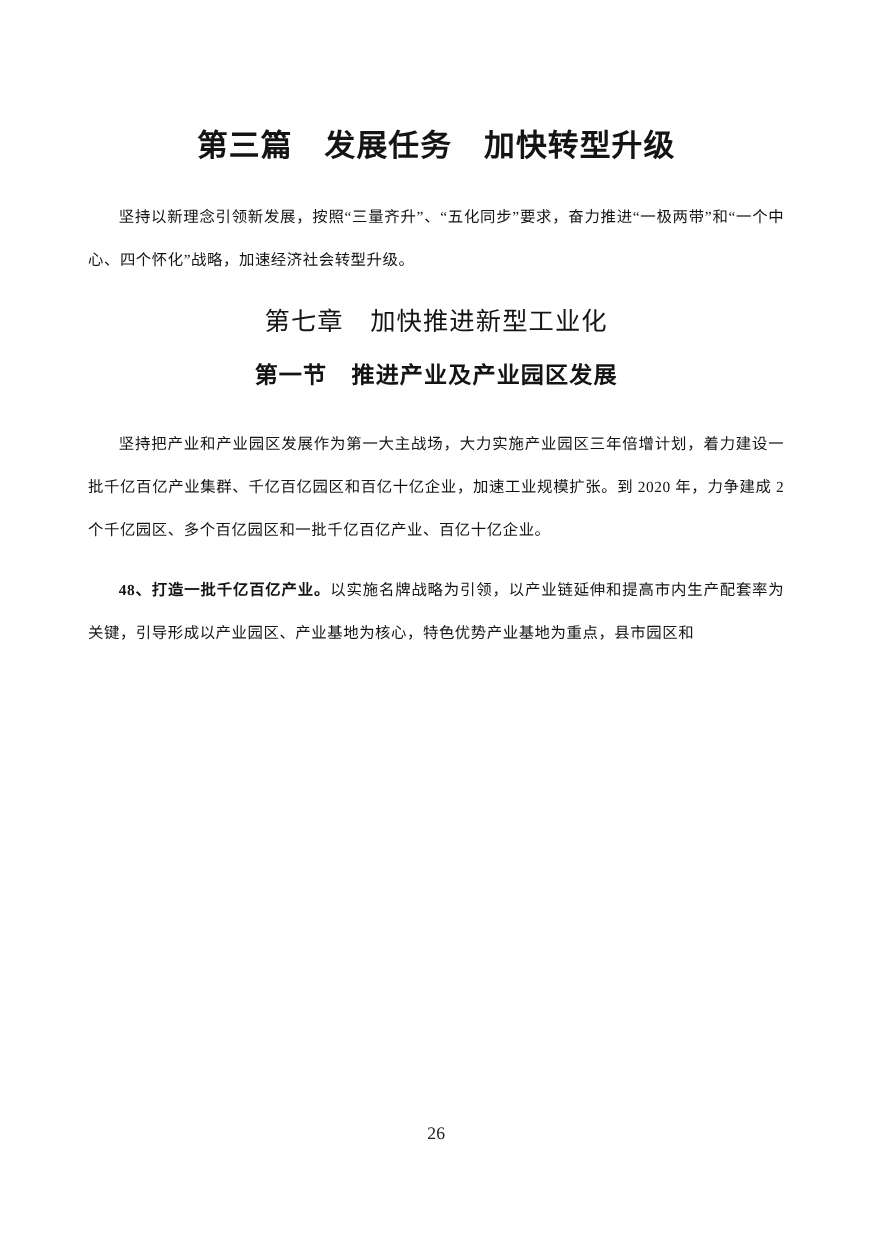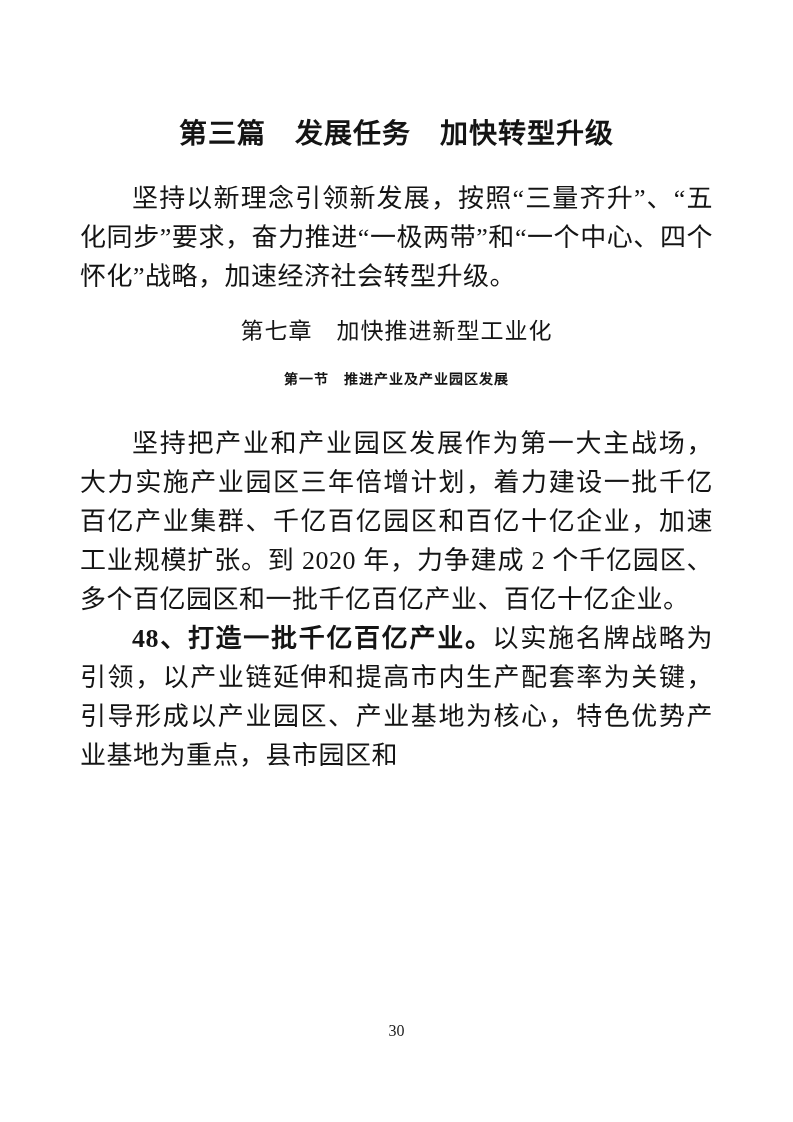--- a/index.html
+++ b/index.html
@@ -21,22 +21,22 @@
     margin: 0;
     padding-top: 116px;
     text-align: center;
     font-size: 28px;
     font-weight: bold;
     letter-spacing: 1px;
     line-height: 36px;
   }
   .para {
     width: 633px;
-    margin: 0 auto;
-    font-size: 26px;
+    margin: 16px auto;
+    font-size: 14px;
     line-height: 39px;
     letter-spacing: 0.5px;
     text-align: justify;
     text-justify: inter-ideograph;
     text-indent: 2em;
   }
   .intro {
     margin-top: 27px;
   }
   .chapter-heading {
@@ -45,21 +45,21 @@
     font-family: "Liberation Sans", sans-serif;
     font-size: 23px;
     font-weight: 400;
     letter-spacing: 1px;
     line-height: 30px;
   }
   .section-heading {
     margin: 19px 0 0 0;
     text-align: center;
     font-family: "Liberation Serif", serif;
-    font-size: 14px;
+    font-size: 21px;
     font-weight: bold;
     letter-spacing: 1px;
     line-height: 30px;
   }
   .body-first {
     margin-top: 29px;
   }
   .lead {
     font-weight: bold;
   }
@@ -85,15 +85,15 @@
 
   <h2 class="chapter-heading">第七章　加快推进新型工业化</h2>
 
   <h3 class="section-heading">第一节　推进产业及产业园区发展</h3>
 
   <p class="para body-first"><span>坚持把产业和产业园区发展作为第一大主战场，大力实施产业园区三年倍增计划，着力建设一批千亿百亿产业集群、千亿百亿园区和百亿十亿企业，加速工业规模扩张。到 2020 年，力争建成 2 个千亿园区、多个百亿园区和一批千亿百亿产业、百亿十亿企业。</span></p>
 
 
   <p class="para"><span class="lead">48、打造一批千亿百亿产业。</span><span>以实施名牌战略为引领，以产业链延伸和提高市内生产配套率为关键，引导形成以产业园区、产业基地为核心，特色优势产业基地为重点，县市园区和</span></p>
 
-  <div class="page-number">30</div>
+  <div class="page-number">26</div>
 
 </div>
 
 </body></html>

